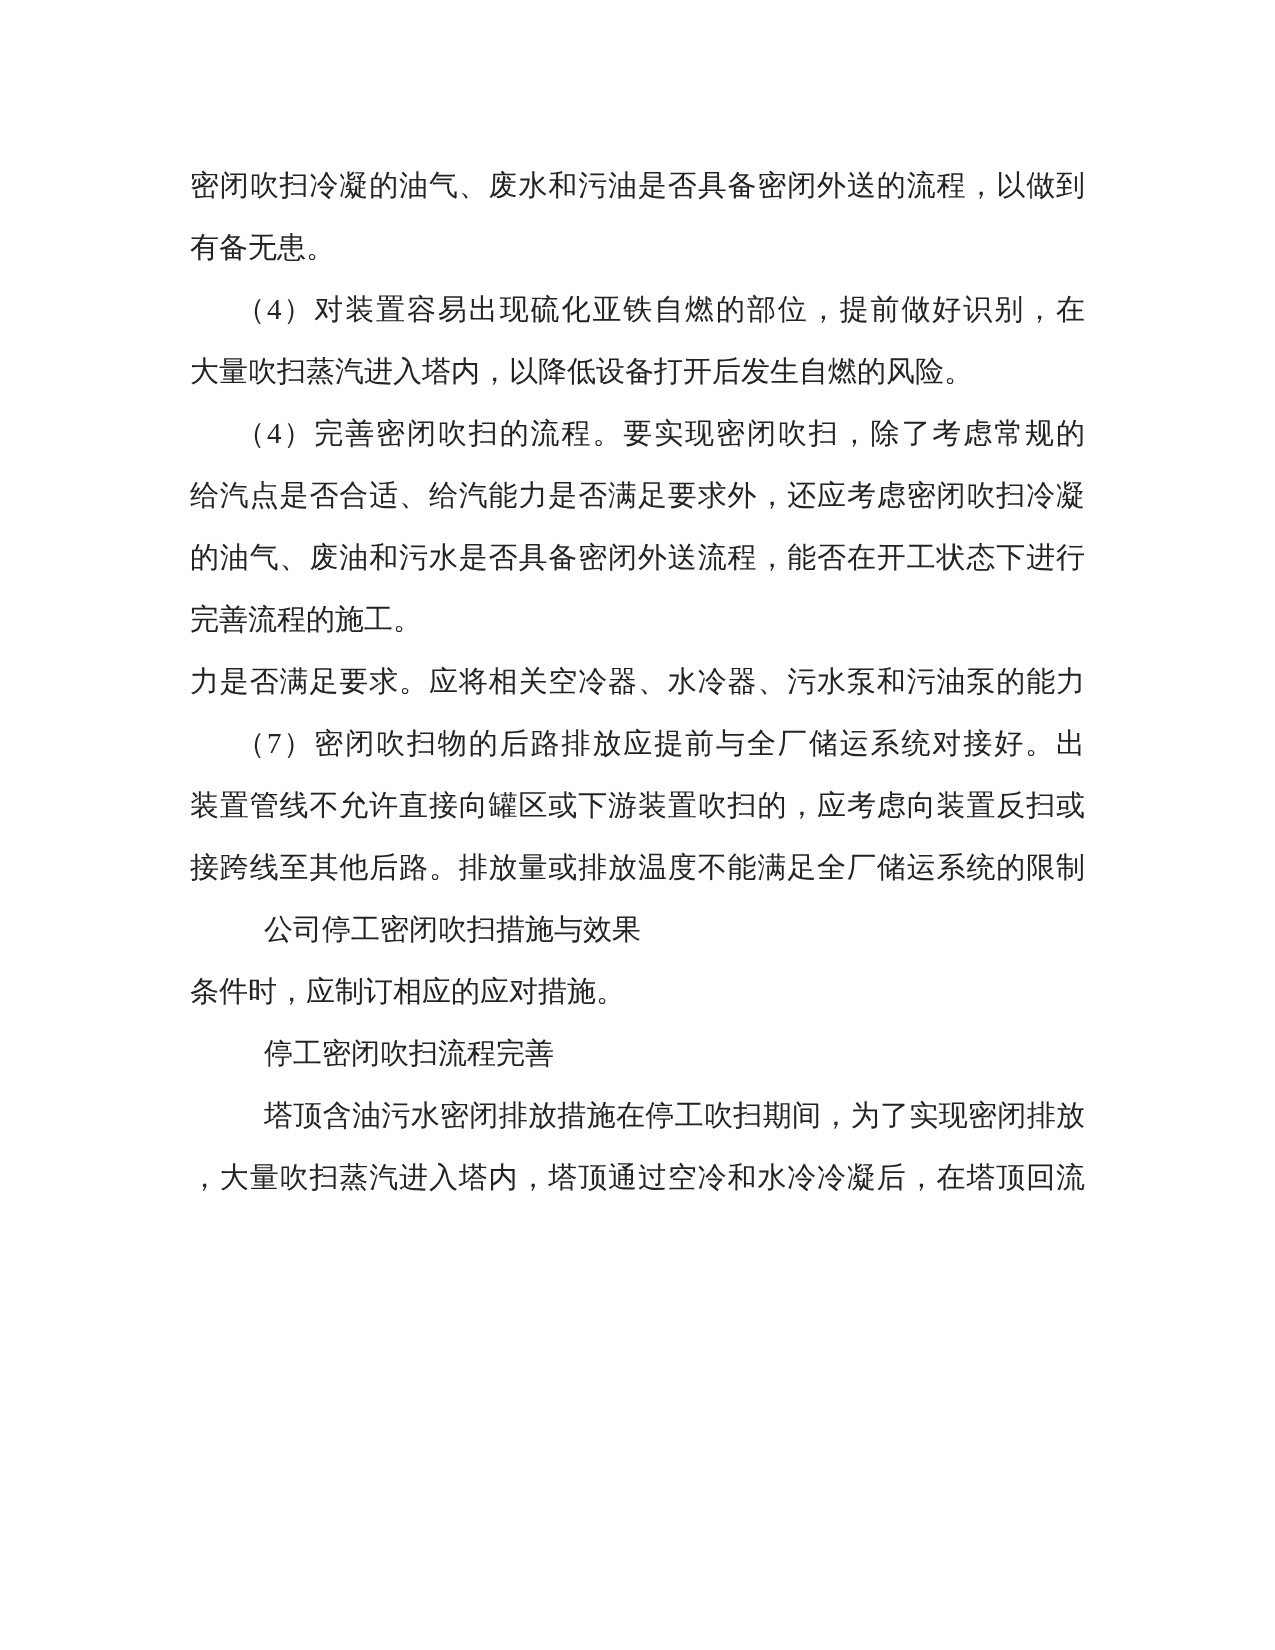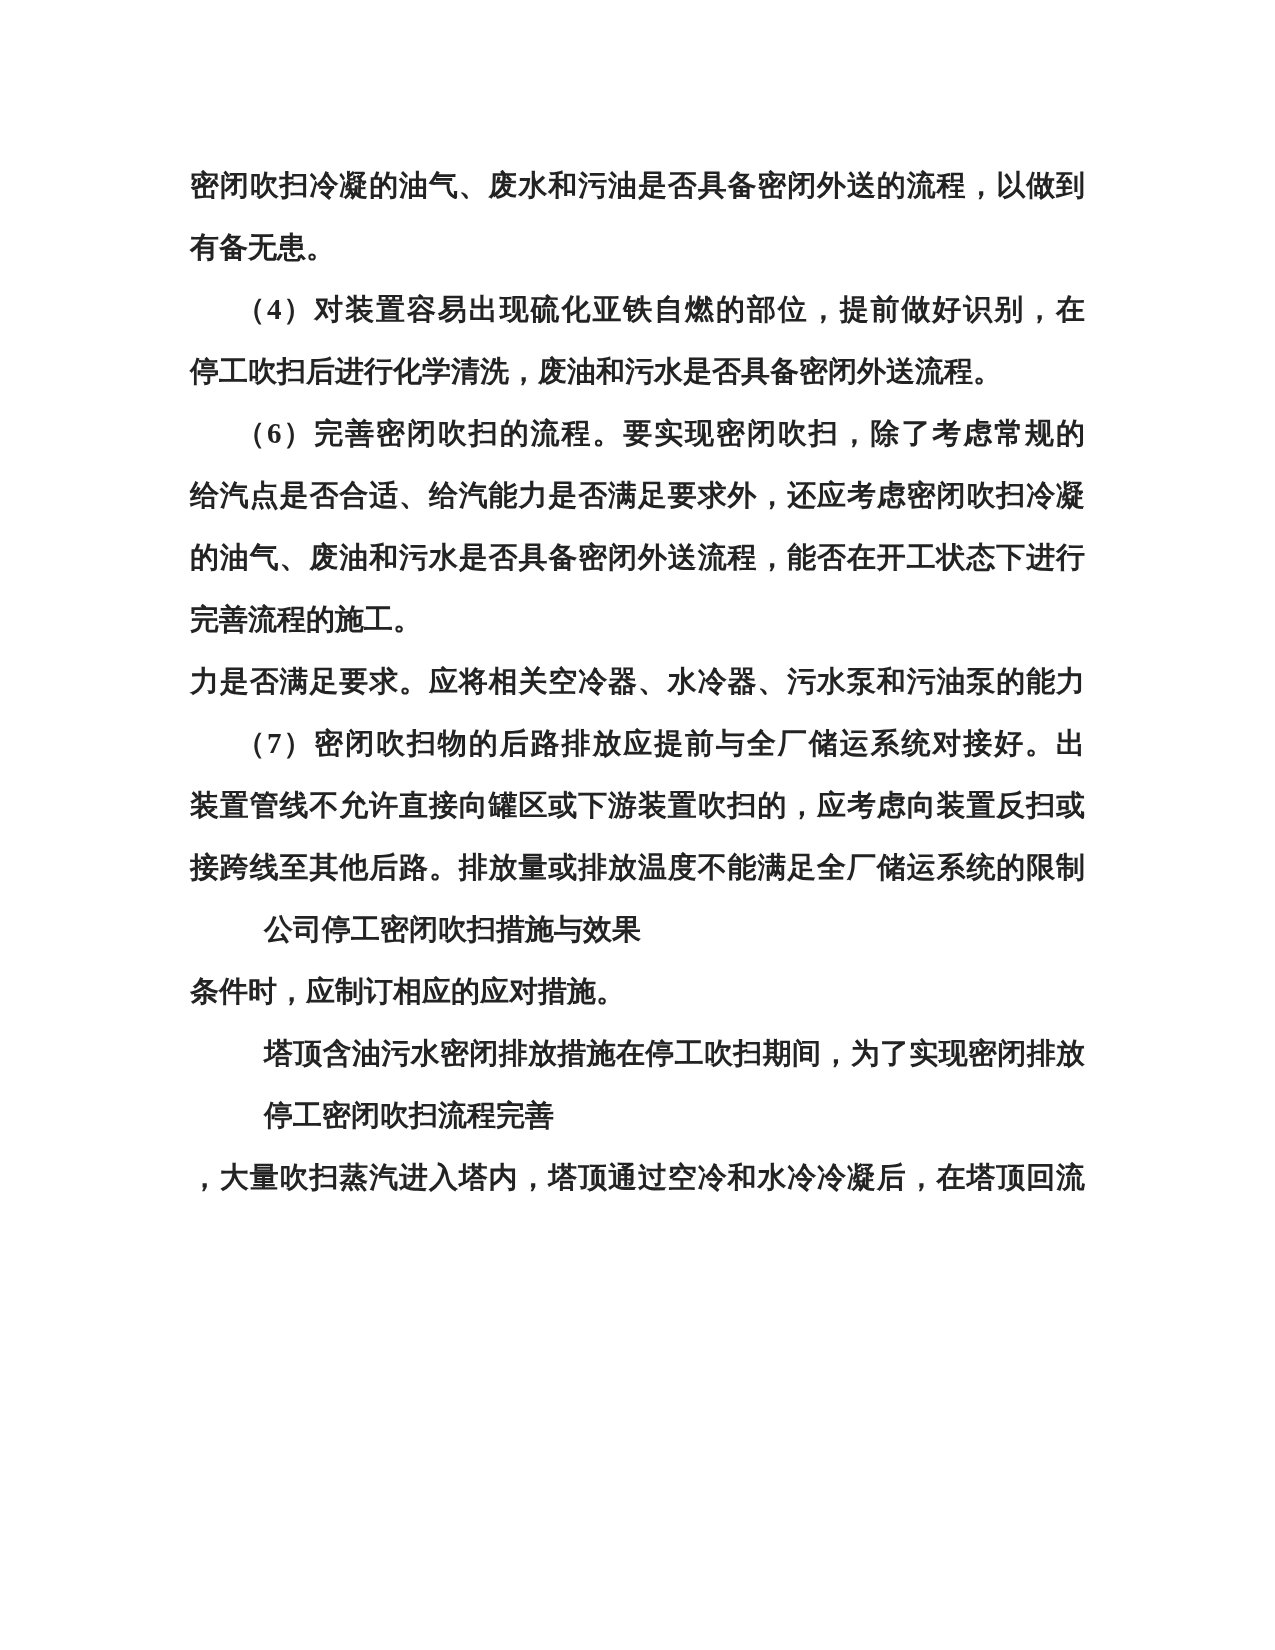--- a/index.html
+++ b/index.html
@@ -23,21 +23,20 @@
     width: 895px;
     font-size: 29px;
     line-height: 62px;
     color: #232323;
     font-weight: normal;
   }
   .line {
     height: 62px;
     text-align: left;
     white-space: normal;
-    font-weight: bold;
   }
   
   .fill {
     text-align: justify;
     text-align-last: justify;
   }
   
   .indent-num {
     padding-left: 46px;
   }
@@ -49,34 +48,34 @@
 </head>
 <body>
 
 <div class="page">
   <div class="textblock">
 
     <div class="line fill">密闭吹扫冷凝的油气、废水和污油是否具备密闭外送的流程，以做到</div>
     <div class="line">有备无患。</div>
 
     <div class="line fill indent-num">（4）对装置容易出现硫化亚铁自燃的部位，提前做好识别，在</div>
-    <div class="line">停工吹扫后进行化学清洗，废油和污水是否具备密闭外送流程。</div>
+    <div class="line">大量吹扫蒸汽进入塔内，以降低设备打开后发生自燃的风险。</div>
 
-    <div class="line fill indent-num">（6）完善密闭吹扫的流程。要实现密闭吹扫，除了考虑常规的</div>
+    <div class="line fill indent-num">（4）完善密闭吹扫的流程。要实现密闭吹扫，除了考虑常规的</div>
     <div class="line fill">给汽点是否合适、给汽能力是否满足要求外，还应考虑密闭吹扫冷凝</div>
     <div class="line fill">的油气、废油和污水是否具备密闭外送流程，能否在开工状态下进行</div>
     <div class="line">完善流程的施工。</div>
 
     <div class="line fill">力是否满足要求。应将相关空冷器、水冷器、污水泵和污油泵的能力</div>
 
     <div class="line fill indent-num">（7）密闭吹扫物的后路排放应提前与全厂储运系统对接好。出</div>
     <div class="line fill">装置管线不允许直接向罐区或下游装置吹扫的，应考虑向装置反扫或</div>
     <div class="line fill">接跨线至其他后路。排放量或排放温度不能满足全厂储运系统的限制</div>
     <div class="line indent-text">公司停工密闭吹扫措施与效果</div>
 
     <div class="line">条件时，应制订相应的应对措施。</div>
+    <div class="line indent-text">停工密闭吹扫流程完善</div>
+
     <div class="line fill indent-text">塔顶含油污水密闭排放措施在停工吹扫期间，为了实现密闭排放</div>
-
-    <div class="line indent-text">停工密闭吹扫流程完善</div>
     <div class="line fill">，大量吹扫蒸汽进入塔内，塔顶通过空冷和水冷冷凝后，在塔顶回流</div>
 
   </div>
 </div>
 
 </body></html>

